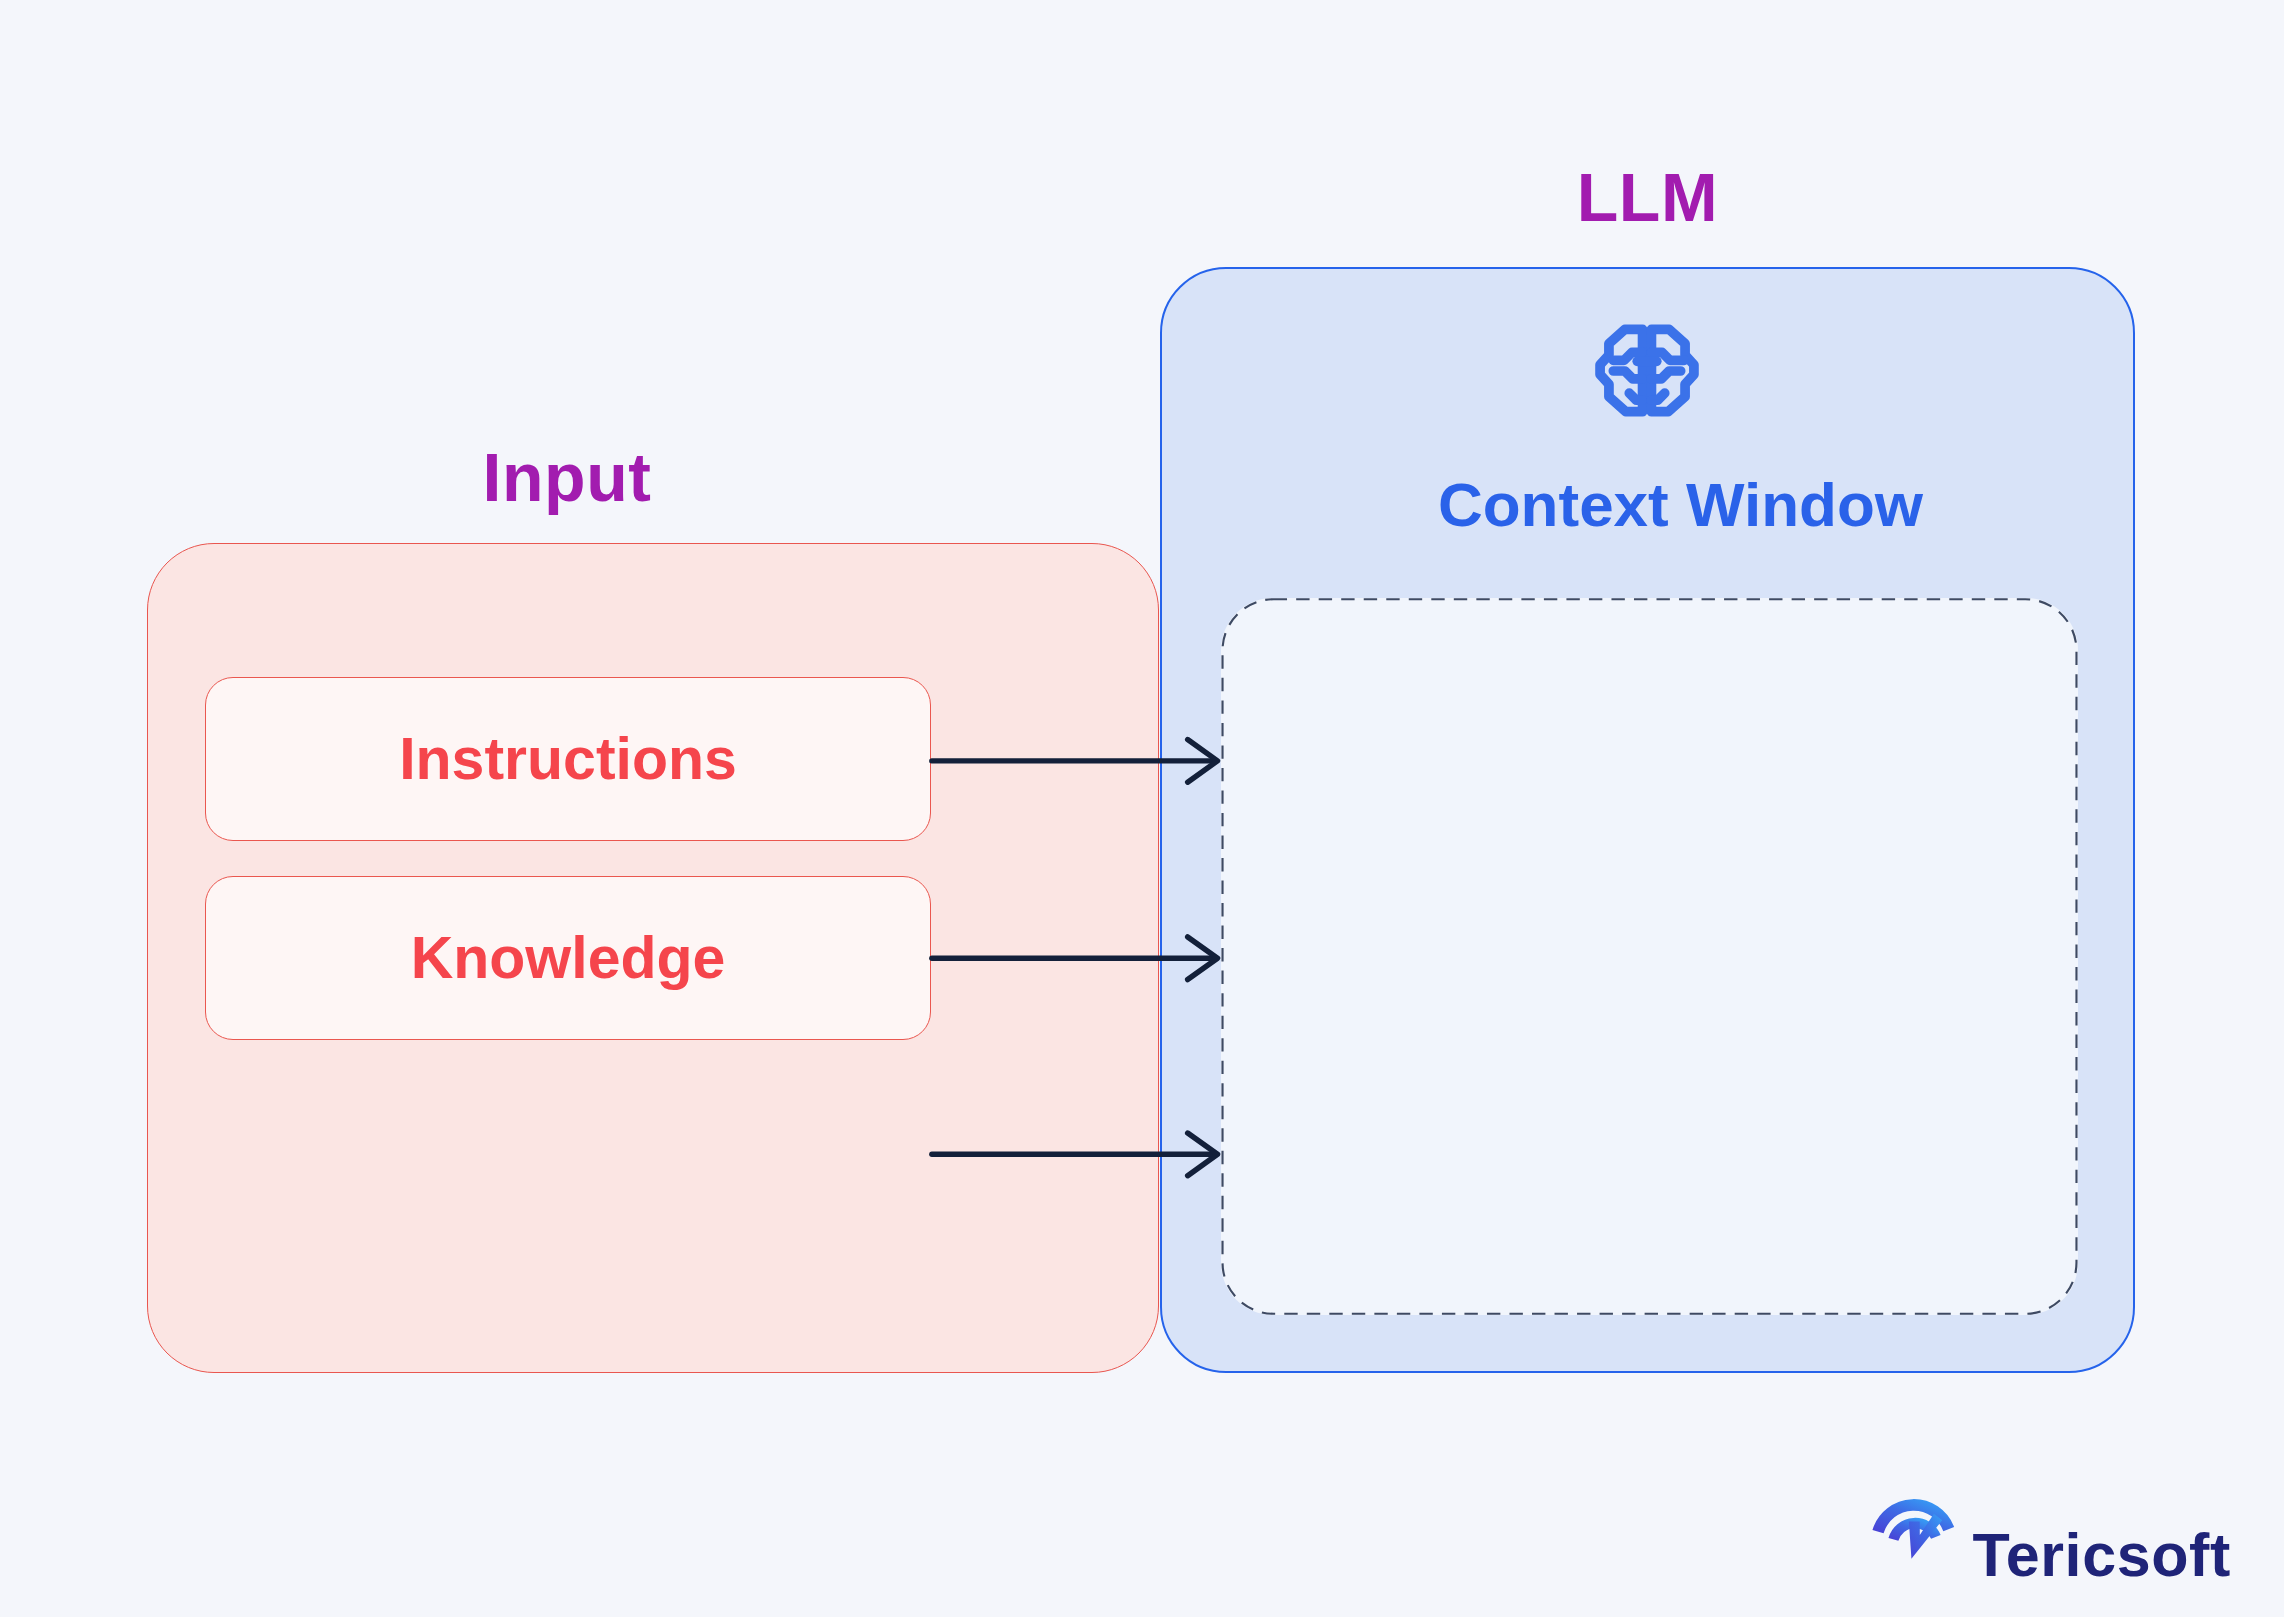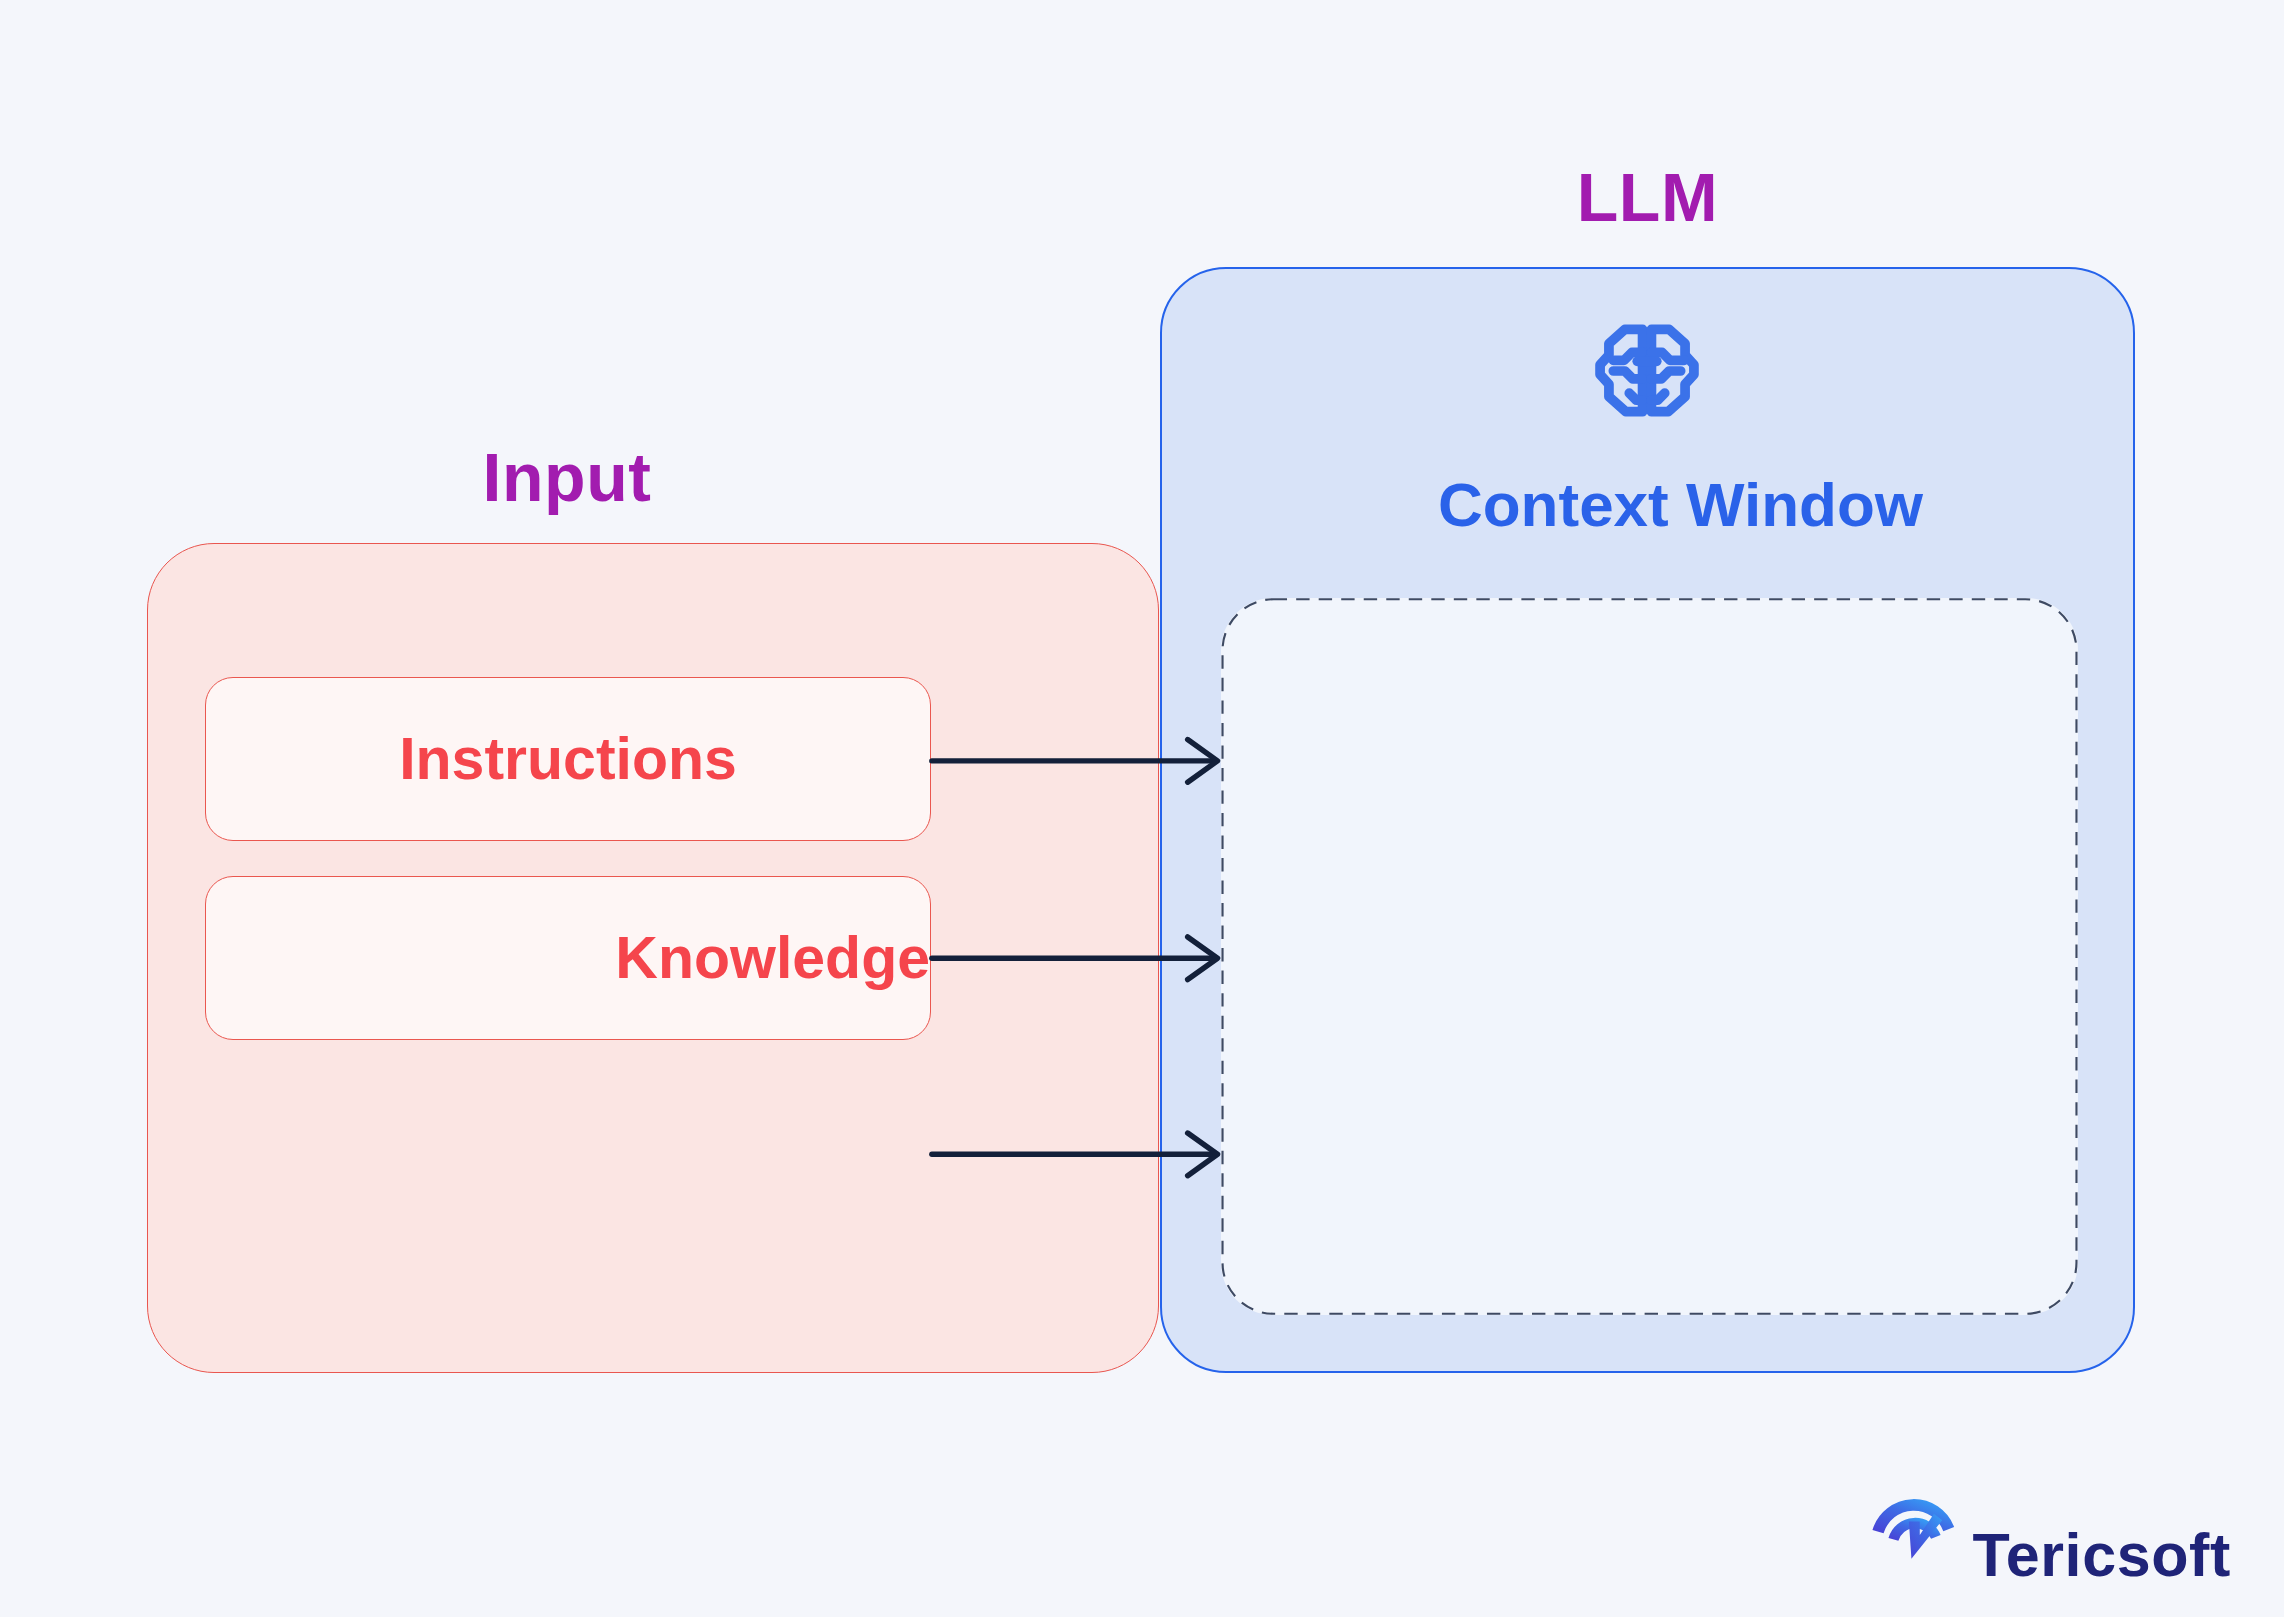--- a/index.html
+++ b/index.html
@@ -26,21 +26,21 @@
   .input-box{
     position:absolute;left:57px;width:726px;height:164px;
     background:#FEF6F5;border:1.8px solid #EA574F;border-radius:28px;
     box-sizing:border-box;
     display:flex;align-items:center;justify-content:center;
   }
   .input-box .label{
     font-weight:700;font-size:59px;color:#F5454C;line-height:1;
   }
   .box-instructions{top:133px;}
-  .box-knowledge{top:332px;justify-content:flex-end;}
+  .box-knowledge{top:332px;}
   .box-tools{top:529px;}
 
   
   .llm-card{
     left:1160px;top:267px;width:975px;height:1106px;
     background:#D8E3F8;border:2.4px solid #2563EB;border-radius:66px;
     box-sizing:border-box;
   }
   .context-heading{
     left:1160px;top:474px;width:975px;

